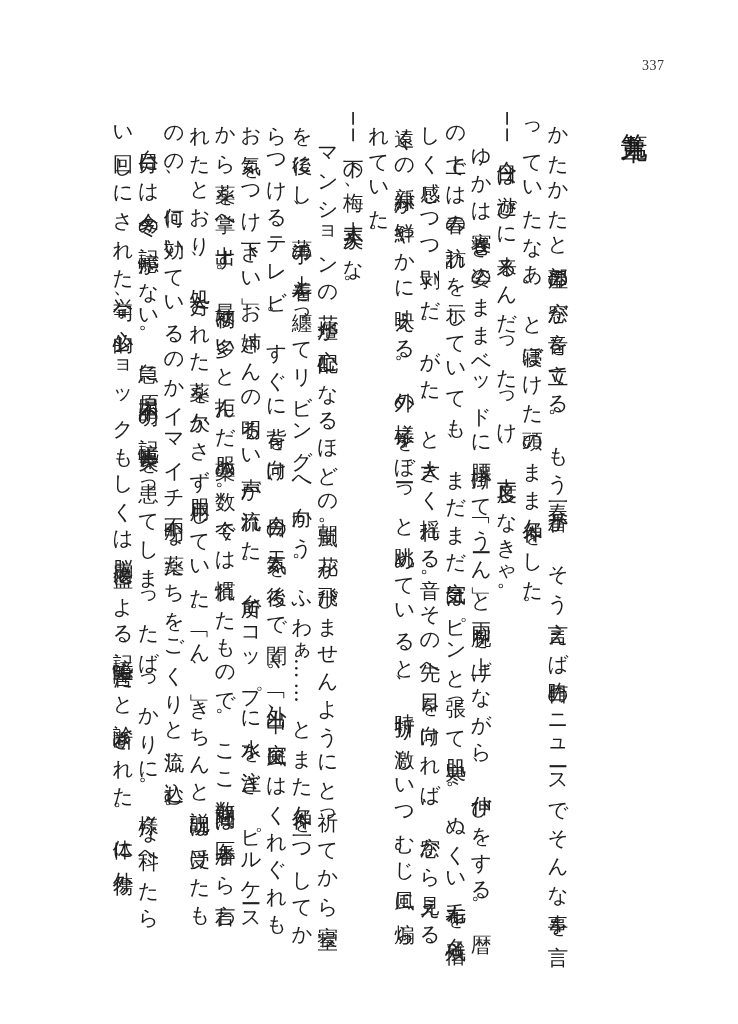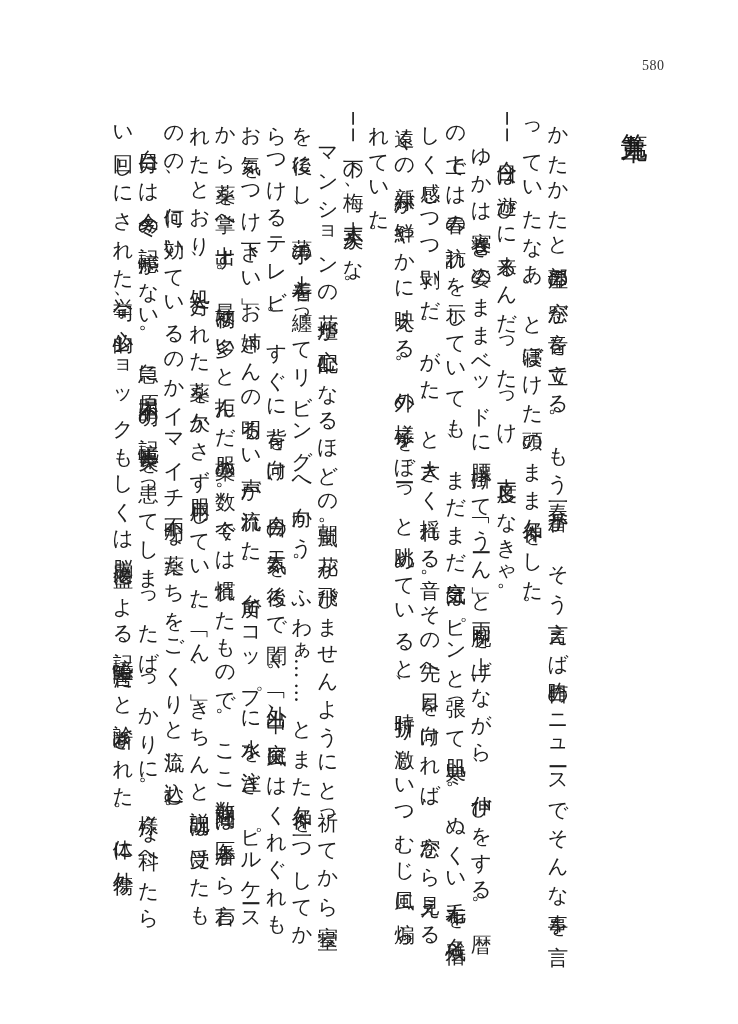--- a/index.html
+++ b/index.html
@@ -28,21 +28,21 @@
     letter-spacing: 4.1px;
     color: #1f1f1f;
   }
   .para { margin: 0; padding: 0; text-indent: 0; }
   .para.indent { text-indent: 1em; }
 </style>
 </head>
 <body>
 
 <div class="page">
-  <div class="page-number">580</div>
+  <div class="page-number">337</div>
   <div class="chapter-title">第九章</div>
   <div class="body-text">
     <p class="para">かたかたと部屋の窓が音を立てる。もう春一番か、そう言えば昨日のニュースでそんな事を言っていたなあ、と寝ぼけた頭のまま欠伸をした。</p>
     <p class="para">──今日は遊びに来るんだったっけ、支度しなきゃ。</p>
     <p class="para indent">ゆかは寝巻き姿のままベッドに腰掛けて「うーん」と両腕を上げながら、伸びをする。暦の上では春の訪れを示していても、まだまだ空気はピンと張って肌寒い。ぬくい毛布を名残惜しく感じつつ剥いだ。がた、と大きく揺れる音。その先へ目を向ければ、窓から見える遠くの新緑が鮮やかに映える。外の様子をぼーっと眺めていると、時折り激しいつむじ風に煽られていた。</p>
     <p class="para">──下の梅、大丈夫かな。</p>
     <p class="para indent">マンションの花壇が心配になるほどの朝嵐。花が飛びませんようにと祈ってから寝室を後にし、薄手の上着を纏ってリビングへ向かう。ふわぁ……とまた欠伸を一つしてからつけるテレビ。すぐに背を向け、今日の天気を後ろで聞く。「外出中、突風にはくれぐれもお気をつけ下さい」お姉さんの明るい声が流れた。台所でコップに水を注ぎ、ピルケースから薬を掌へ出す。最初は多いと拒んだ服薬の数。今では慣れたもので。ここ数週間は医者から言われたとおり、処方された薬を欠かさず服用していた。「ん、」きちんと説明は受けたものの、何に効いているのかイマイチ不明な薬たちをごくりと流し込む。</p>
     <p class="para indent">自分には今冬の記憶がない。急に原因不明の記憶喪失を患ってしまったばっかりに。様々な科へたらい回しにされた挙句、心的ショックもしくは脳震盪による記憶障害だと診断された。体に外傷</p>
   </div>
 </div>

